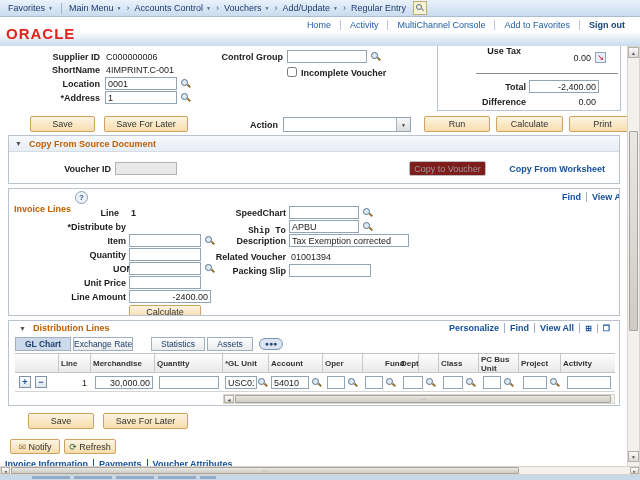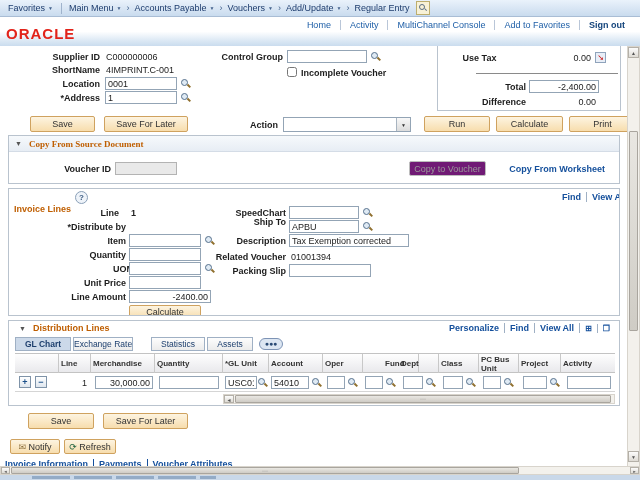--- a/index.html
+++ b/index.html
@@ -36,21 +36,21 @@
   .inp.num{text-align:right;}
   .inp:disabled{background:#e9e9e9;border-color:#b3b3b3;color:#777;}
   .mag{position:absolute;width:11px;height:11px;cursor:pointer;}
   .mag::before{content:"";position:absolute;left:1px;top:1px;width:5px;height:5px;
                border:1.5px solid #56708c;border-radius:50%;background:#dfeaf4;}
   .mag::after{content:"";position:absolute;left:7px;top:7px;width:4px;height:1.6px;
               background:#90702f;transform:rotate(45deg);}
   .btn{position:absolute;box-sizing:border-box;border:1px solid #cfa25f;border-radius:2px;
        background:linear-gradient(#fdf4e1,#f7ddad);font-family:inherit;font-size:9px;color:#333;
        text-align:center;cursor:pointer;padding:0;}
-  .btn:disabled,.btn.disabled{background:#701a75;border-color:#bdbdbd;color:#9a9a9a;cursor:default;}
+  .btn:disabled,.btn.disabled{background:#7f1d1d;border-color:#bdbdbd;color:#9a9a9a;cursor:default;}
   .link{color:#15509c;font-weight:bold;text-decoration:none;cursor:pointer;white-space:nowrap;}
   .combo{position:absolute;box-sizing:border-box;border:1px solid #93a4b5;background:#fff;cursor:pointer;}
   .combo .cval{position:absolute;left:3px;top:1px;}
   .combo .carr{position:absolute;right:0;top:0;bottom:0;width:13px;border-left:1px solid #a8b4c0;
                background:linear-gradient(#f8f8f8,#dcdcdc);display:flex;align-items:center;justify-content:center;
                font-size:5px;color:#333;}
   .chk{position:absolute;width:10px;height:10px;margin:0;}
   .sect-tri{position:absolute;font-size:7px;color:#555;cursor:pointer;}
   .sect-title{position:absolute;font-weight:bold;color:#bf5e00;white-space:nowrap;}
   .help{position:absolute;width:11px;height:11px;border:1px solid #8aa0b8;border-radius:50%;
@@ -102,21 +102,21 @@
       <span>Favorites</span>
       <span class="carrow">▼</span>
     </span>
     <span class="cdivider"></span>
     <span class="crumb">
       <span>Main Menu</span>
       <span class="carrow">▼</span>
     </span>
     <span class="csep">›</span>
     <span class="crumb">
-      <span>Accounts Payable</span>
+      <span>Accounts Control</span>
       <span class="carrow">▼</span>
     </span>
     <span class="csep">›</span>
     <span class="crumb">
       <span>Vouchers</span>
       <span class="carrow">▼</span>
     </span>
     <span class="csep">›</span>
     <span class="crumb">
       <span>Add/Update</span>
@@ -157,21 +157,21 @@
     <span class="mag" style="left:180px;top:46px;"></span>
 
     <div class="lbl" style="left:183px;top:6px;width:100px;">Control Group</div>
     <input class="inp" style="left: 287px; top: 4px; width: 80px;" value="">
     <span class="mag" style="left:370px;top:5px;"></span>
 
     <input type="checkbox" class="chk" style="left: 287px; top: 21px;">
     <div class="lbl" style="left:301px;top:22px;width:auto;text-align:left;">Incomplete Voucher</div>
 
     <div class="box" style="left:437px;top:-2px;width:184px;height:67px;">
-      <div class="lbl" style="left:0;top:8px;width:83px;text-align:center;">Use Tax</div>
+      <div class="lbl" style="left:0;top:1px;width:83px;">Use Tax</div>
       <div class="val" style="left:100px;top:8px;width:53px;text-align:right;">0.00</div>
       <span class="uticon" style="left:157px;top:7px;">↘</span>
       <div style="position:absolute;left:38px;top:28px;width:142px;height:1px;background:#8a8a8a;"></div>
       <div class="lbl" style="left:0;top:37px;width:88px;">Total</div>
       <input class="inp num" style="left: 91px; top: 35px; width: 70px;" value="-2,400.00">
       <div class="lbl" style="left:0;top:52px;width:88px;">Difference</div>
       <div class="val" style="left:100px;top:52px;width:58px;text-align:right;">0.00</div>
     </div>
 
     <button class="btn" style="left:30px;top:70px;width:65px;height:16px;">Save</button>
@@ -181,21 +181,21 @@
       <span class="cval"></span>
       <span class="carr">▼</span>
     </div>
     <button class="btn" style="left:424px;top:70px;width:66px;height:16px;">Run</button>
     <button class="btn" style="left:496px;top:70px;width:67px;height:16px;">Calculate</button>
     <button class="btn" style="left:569px;top:70px;width:67px;height:16px;">Print</button>
 
     <div class="box" style="left:8px;top:89px;width:612px;height:49px;">
       <div style="position:absolute;left:0;top:0;right:0;height:15px;background:linear-gradient(#f6f9fc,#e7edf4);border-bottom:1px solid #d4dce6;">
         <span class="sect-tri" style="left:6px;top:4px;">▼</span>
-        <span class="sect-title" style="left:20px;top:3px;font-family:Liberation Serif, serif;">Copy From Source Document</span>
+        <span class="sect-title" style="left:20px;top:3px;">Copy From Source Document</span>
       </div>
       <div class="lbl" style="left:0;top:28px;width:102px;">Voucher ID</div>
       <input class="inp" style="left: 106px; top: 26px; width: 62px;" disabled="" value="">
       <button class="btn disabled" style="left:400px;top:25px;width:77px;height:15px;" disabled="">Copy to Voucher</button>
       <a class="link" style="position:absolute;right:14px;top:28px;">Copy From Worksheet</a>
     </div>
 
     <div class="box" style="left:8px;top:142px;width:612px;height:128px;overflow:hidden;">
       <span class="sect-title" style="left:5px;top:15px;">Invoice Lines</span>
       <span class="help" style="left:66px;top:2px;">?</span>
@@ -225,21 +225,21 @@
 
       <div class="lbl" style="left:20px;top:103px;width:97px;">Line Amount</div>
       <input class="inp num" style="left: 120px; top: 101px; width: 82px;" value="-2400.00">
 
       <button class="btn" style="left:120px;top:116px;width:72px;height:14px;">Calculate</button>
 
       <div class="lbl" style="left:177px;top:19px;width:100px;">SpeedChart</div>
       <input class="inp" style="left: 280px; top: 17px; width: 70px;" value="">
       <span class="mag" style="left:353px;top:18px;"></span>
 
-      <div class="lbl" style="left:177px;top:28px;width:100px;">Ship To</div>
+      <div class="lbl" style="left:177px;top:37px;width:100px;font-family:Liberation Mono, monospace;">Ship To</div>
       <input class="inp" style="left: 280px; top: 31px; width: 70px;" value="APBU">
       <span class="mag" style="left:353px;top:32px;"></span>
 
       <div class="lbl" style="left:177px;top:47px;width:100px;">Description</div>
       <input class="inp" style="left: 280px; top: 45px; width: 120px;" value="Tax Exemption corrected">
 
       <div class="lbl" style="left:177px;top:63px;width:100px;">Related Voucher</div>
       <div class="val" style="left:282px;top:63px;">01001394</div>
 
       <div class="lbl" style="left:177px;top:77px;width:100px;">Packing Slip</div>

